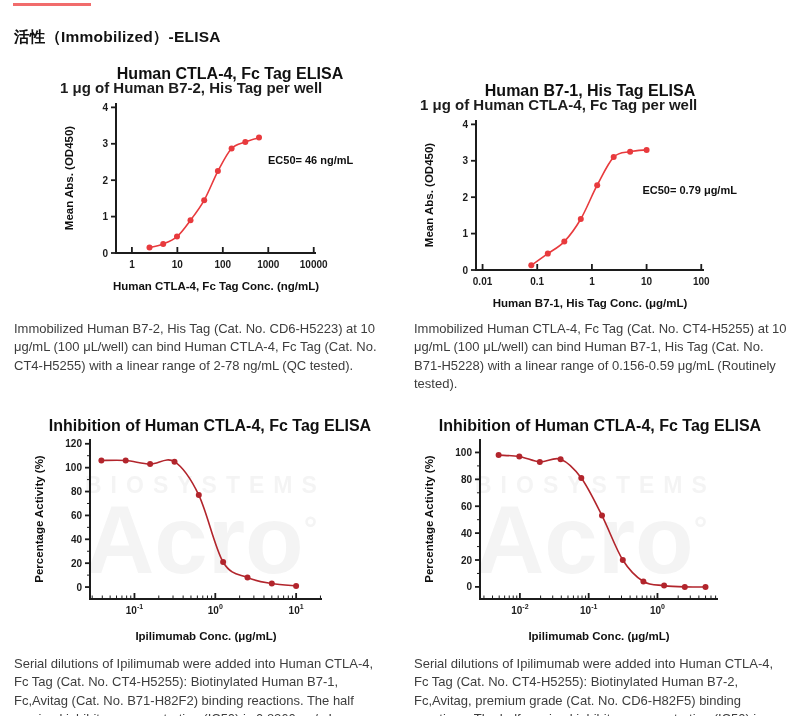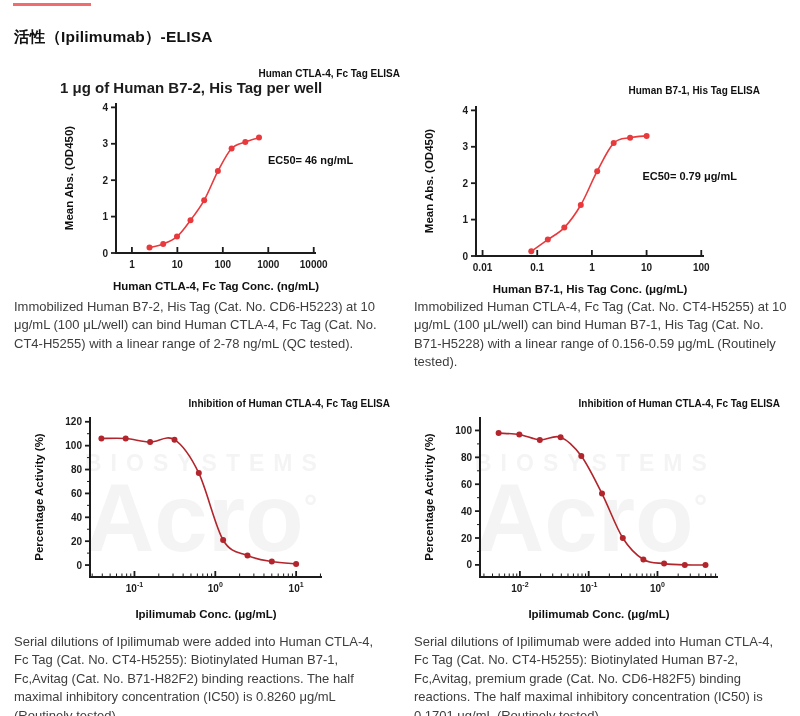--- a/index.html
+++ b/index.html
@@ -12,43 +12,43 @@
   .row{display:flex;}
   .row-charts1{margin-top:18px;}
   .row-charts2{margin-top:24px;}
   .fig{position:relative;}
   .row-charts1 .fig{width:340px;}
   .fig-tl{margin-left:60px;}
   .fig-tr{margin-left:20px;}
   .row-charts2 .fig{width:360px;}
   .fig-bl{margin-left:30px;}
   .fig-br{margin-left:30px;}
-  .chart-title{font-size:10px;font-weight:700;color:#101010;text-align:right;line-height:15px;position:relative;z-index:2;}
+  .chart-title{font-size:16px;font-weight:700;color:#101010;text-align:center;line-height:15px;position:relative;z-index:2;}
   .chart-subtitle{font-size:15px;font-weight:700;color:#1c1c1c;line-height:14px;position:relative;z-index:2;}
   svg.plot{display:block;position:relative;z-index:1;}
   .tick{font-family:"Liberation Sans",sans-serif;font-size:10px;font-weight:700;fill:#1c1c1c;}
   .axlabel{font-family:"Liberation Sans",sans-serif;font-size:11.5px;font-weight:700;fill:#101010;}
   .ann{font-family:"Liberation Sans",sans-serif;font-size:11px;font-weight:700;fill:#101010;}
-  .desc-row{margin-top:0;}
+  .desc-row{margin-top:8px;}
   .desc-col{width:400px;box-sizing:border-box;padding:0 10px 0 14px;}
   .desc{margin:0;font-size:13px;color:#3d3d3d;line-height:1.42;}
   .row-desc2{margin-top:10px;}
   .wm{position:absolute;left:55px;right:0;top:45px;bottom:55px;z-index:0;
       display:flex;flex-direction:column;align-items:flex-start;justify-content:center;
       pointer-events:none;user-select:none;overflow:hidden;}
   .wm-line1{font-size:23px;font-weight:700;letter-spacing:9px;color:rgba(40,40,40,0.05);}
   .wm-brand{font-size:96px;font-weight:700;line-height:.85;color:rgba(40,40,40,0.05);}
   .wm-brand .wm-reg{font-size:34px;vertical-align:super;}
 </style>
 </head>
 <body>
 
 <div class="tab-underline"></div>
 
-<h1 class="heading">活性（Ipilimumab）-ELISA</h1>
+<h1 class="heading">活性（Immobilized）-ELISA</h1>
 
 <div class="row row-charts1">
   <figure class="fig fig-tl" style="margin:0 0 0 60px;">
     <div class="chart-title">Human CTLA-4, Fc Tag ELISA</div>
     <div class="chart-subtitle">1 μg of Human B7-2, His Tag per well</div>
     <svg class="plot" width="340" height="200" viewBox="0 0 340 200">
         <path d="M56 8 V158 H256" stroke="#1c1c1c" stroke-width="2" fill="none"></path>
         <line x1="71.9090909090909" y1="158" x2="71.9090909090909" y2="152" stroke="#1c1c1c" stroke-width="1.8"></line>
         <text x="71.9090909090909" y="173" text-anchor="middle" class="tick">1</text>
         <line x1="117.36363636363637" y1="158" x2="117.36363636363637" y2="152" stroke="#1c1c1c" stroke-width="1.8"></line>
@@ -79,20 +79,21 @@
         <circle cx="171.6" cy="53.5" r="3" fill="#e83a3d"></circle>
         <circle cx="185.3" cy="47.0" r="3" fill="#e83a3d"></circle>
         <circle cx="199.0" cy="42.6" r="3" fill="#e83a3d"></circle>
         <text x="156" y="195" text-anchor="middle" class="axlabel">Human CTLA-4, Fc Tag Conc. (ng/mL)</text>
         <text x="13" y="83" text-anchor="middle" class="axlabel" transform="rotate(-90 13 83)">Mean Abs. (OD450)</text>
         <text x="208" y="68.8009708737864" class="ann">EC50= 46 ng/mL</text>
       </svg>
   </figure>
   <figure class="fig fig-tr" style="margin:17px 0 0 20px;">
     <div class="chart-title">Human B7-1, His Tag ELISA</div>
+    <div class="chart-subtitle">1 μg of Human CTLA-4, Fc Tag per well</div>
     <svg class="plot" width="340" height="200" viewBox="0 0 340 200">
         <path d="M56 8 V158 H284" stroke="#1c1c1c" stroke-width="2" fill="none"></path>
         <line x1="62.5611510791367" y1="158" x2="62.5611510791367" y2="152" stroke="#1c1c1c" stroke-width="1.8"></line>
         <text x="62.5611510791367" y="173" text-anchor="middle" class="tick">0.01</text>
         <line x1="117.23741007194246" y1="158" x2="117.23741007194246" y2="152" stroke="#1c1c1c" stroke-width="1.8"></line>
         <text x="117.23741007194246" y="173" text-anchor="middle" class="tick">0.1</text>
         <line x1="171.9136690647482" y1="158" x2="171.9136690647482" y2="152" stroke="#1c1c1c" stroke-width="1.8"></line>
         <text x="171.9136690647482" y="173" text-anchor="middle" class="tick">1</text>
         <line x1="226.58992805755395" y1="158" x2="226.58992805755395" y2="152" stroke="#1c1c1c" stroke-width="1.8"></line>
         <text x="226.58992805755395" y="173" text-anchor="middle" class="tick">10</text>

